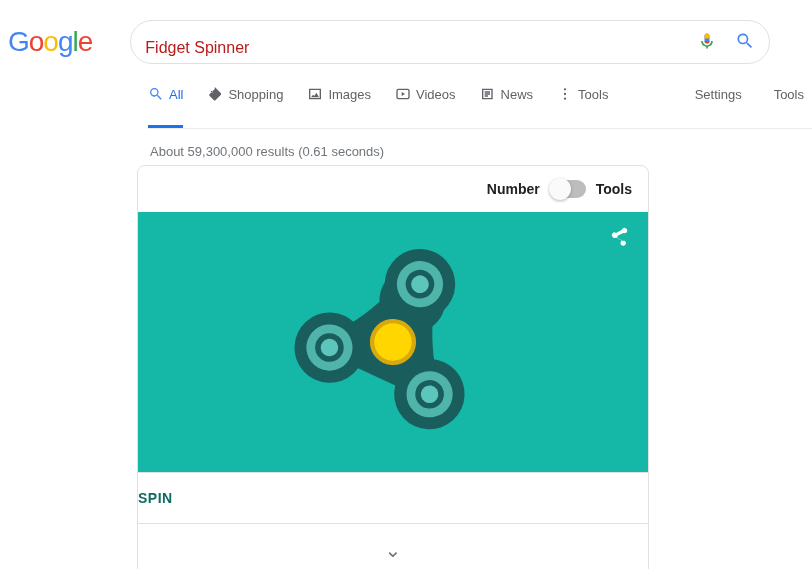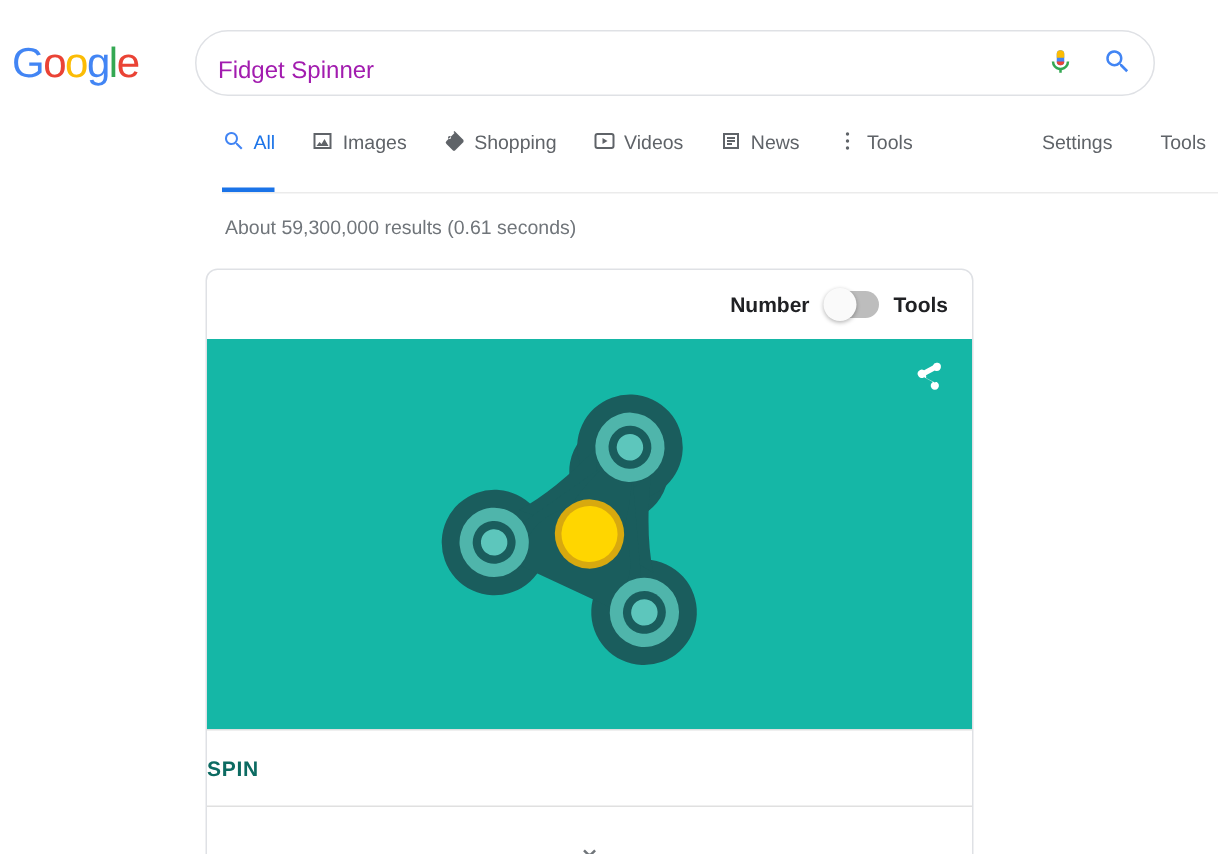--- a/index.html
+++ b/index.html
@@ -1,30 +1,30 @@
 <!DOCTYPE html>
 <html><head>
 <meta charset="utf-8">
 <style>
   * { box-sizing: border-box; margin: 0; padding: 0; }
   body { font-family: arial, sans-serif; font-size: 13px; color: #202124; background: #fff; width: 812px; }
   .header { display: flex; align-items: center; padding: 20px 0 0 6px; gap: 38px; }
   .logo { font-size: 28px; font-weight: 500; letter-spacing: -1px; padding-left: 2px; }
   .logo .b { color: #4285F4; } .logo .r { color: #EA4335; } .logo .y { color: #FBBC05; } .logo .g { color: #34A853; }
   .searchbar { display: flex; align-items: center; width: 640px; height: 44px; border: 1px solid #dfe1e5; border-radius: 24px; padding: 0 14px; }
-  .searchbar input { flex: 1; border: none; outline: none; font-size: 16px; color: #a21caf; margin-top: 12px; }
+  .searchbar input { flex: 1; border: none; outline: none; font-size: 16px; color: #b91c1c; margin-top: 12px; }
   .sb-icons { display: flex; gap: 18px; align-items: center; }
   .mic-icon svg, .search-icon svg { width: 20px; height: 20px; }
   .tabs-row { display: flex; align-items: center; margin: 22px 0 0 148px; gap: 24px; border-bottom: 1px solid #ebebeb; padding-bottom: 0; width: calc(100% - 148px); }
   .tab { display: flex; align-items: center; gap: 5px; color: #5f6368; font-size: 13px; padding-bottom: 23px; cursor: pointer; border-bottom: 3px solid transparent; }
   .tab.active { color: #1a73e8; border-bottom-color: #1a73e8; }
   .tab svg { width: 16px; height: 16px; }
   .tab-spacer { flex: 1; }
   .tab.right { padding-right: 8px; }
-  .results-info { margin: 15px 0 20px 150px; color: #70757a; font-size: 13px; }
+  .results-info { margin: 15px 0 6px 150px; color: #70757a; font-size: 13px; }
   .card { margin-left: 137px; width: 512px; border: 1px solid #dfe1e5; border-radius: 8px 8px 0 0; overflow: hidden; }
   .card-top { display: flex; justify-content: flex-end; align-items: center; gap: 10px; padding: 14px 16px; font-size: 14px; font-weight: bold; }
   .toggle { width: 36px; height: 18px; background: #bdbdbd; border-radius: 10px; position: relative; cursor: pointer; }
   .toggle-knob { position: absolute; left: -1px; top: -2px; width: 22px; height: 22px; background: #fafafa; border-radius: 50%; box-shadow: 0 1px 3px rgba(0,0,0,0.3); }
   .spinner-area { background: #15b7a6; height: 260px; position: relative; display: flex; align-items: center; justify-content: center; }
   .share { position: absolute; top: 14px; right: 18px; cursor: pointer; }
   .spin-btn { text-align: left; padding: 17px 0; color: #0c6b62; font-size: 14px; font-weight: bold; border-top: 1px solid #e0e0e0; cursor: pointer; letter-spacing: 0.5px; }
   .expand { text-align: center; padding: 14px 0; border-top: 1px solid #e0e0e0; cursor: pointer; font-size: 20px; color: #70757a; }
 </style>
 </head>
@@ -56,30 +56,30 @@
 
 <div class="tabs-row">
   <div class="tab active">
     <svg viewBox="0 0 24 24">
         <path fill="#4285F4" d="M15.5 14h-.8l-.3-.3a6.5 6.5 0 1 0-.7.7l.3.3v.8l5 5 1.5-1.5-5-5zm-6 0a4.5 4.5 0 1 1 0-9 4.5 4.5 0 0 1 0 9z"></path>
       </svg>
     <span>All</span>
   </div>
   <div class="tab">
     <svg viewBox="0 0 24 24">
+        <path fill="#5f6368" d="M21 11l-9-9-1 1 1 1-8 8a2 2 0 0 0 0 3l6 6a2 2 0 0 0 3 0l8-8v-2zM7 10a1.5 1.5 0 1 1 0-3 1.5 1.5 0 0 1 0 3z"></path>
+      </svg>
+    <span>Shopping</span>
+  </div>
+  <div class="tab">
+    <svg viewBox="0 0 24 24">
         <path fill="none" stroke="#5f6368" stroke-width="2" d="M4 5h16v14H4z"></path>
         <path fill="#5f6368" d="M6 17l3-4 2 2 3-5 4 7z"></path>
       </svg>
     <span>Images</span>
-  </div>
-  <div class="tab">
-    <svg viewBox="0 0 24 24">
-        <path fill="#5f6368" d="M21 11l-9-9-1 1 1 1-8 8a2 2 0 0 0 0 3l6 6a2 2 0 0 0 3 0l8-8v-2zM7 10a1.5 1.5 0 1 1 0-3 1.5 1.5 0 0 1 0 3z"></path>
-      </svg>
-    <span>Shopping</span>
   </div>
   <div class="tab">
     <svg viewBox="0 0 24 24">
         <rect x="3" y="5" width="18" height="14" rx="2" fill="none" stroke="#5f6368" stroke-width="2"></rect>
         <path fill="#5f6368" d="M10 9l5 3-5 3z"></path>
       </svg>
     <span>Videos</span>
   </div>
   <div class="tab">
     <svg viewBox="0 0 24 24">

